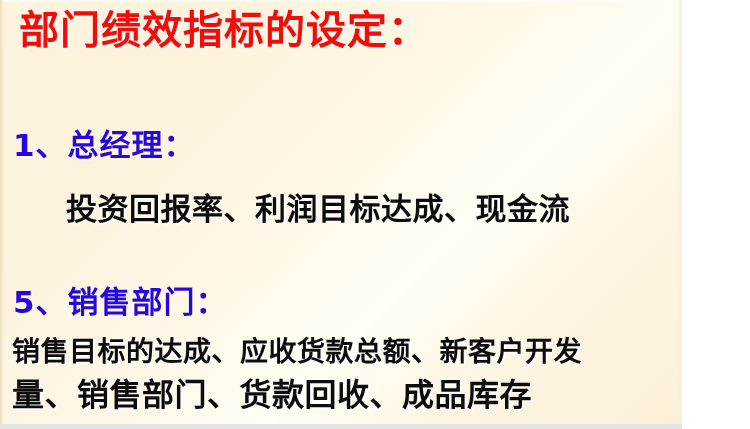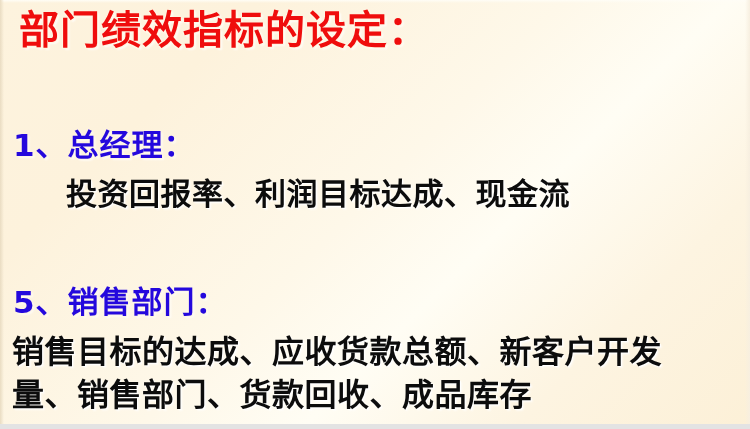--- a/index.html
+++ b/index.html
@@ -11,21 +11,21 @@
     width: 750px;
     height: 429px;
     overflow: hidden;
     background: #ffffff;
     font-family: "DejaVu Sans", "Liberation Sans", sans-serif;
   }
 
   
   .slide {
     position: relative;
-    width: 750px;
+    width: 682px;
     height: 429px;
     box-sizing: border-box;
     overflow: hidden;
     
     background:
       linear-gradient(135deg,
         #fdf3de 0%,
         #fdf2dc 22%,
         #fef8e9 48%,
         #fffdf4 62%,
@@ -104,22 +104,22 @@
 
   .body {
     font-size: 31px;
     line-height: 38px;
     color: #0c0c0c;
     letter-spacing: 0.5px;
     text-shadow:
        1px 1px 0 rgba(255,255,255,0.9),
        2px 2px 2px rgba(255,255,255,0.6);
   }
-  .body-gm     { left: 66px; top: 175px; }
-  .body-sales-1{ left: 12px; top: 333px; font-size: 32px; }
+  .body-gm     { left: 66px; top: 190px; }
+  .body-sales-1{ left: 12px; top: 333px; font-size: 28px; }
   .body-sales-2{ left: 12px; top: 376px; font-size: 32px; }
 </style>
 </head>
 <body>
 
 <div class="slide">
 
   <div class="edge-top"></div>
   <div class="edge-left"></div>
   <div class="edge-right"></div>

